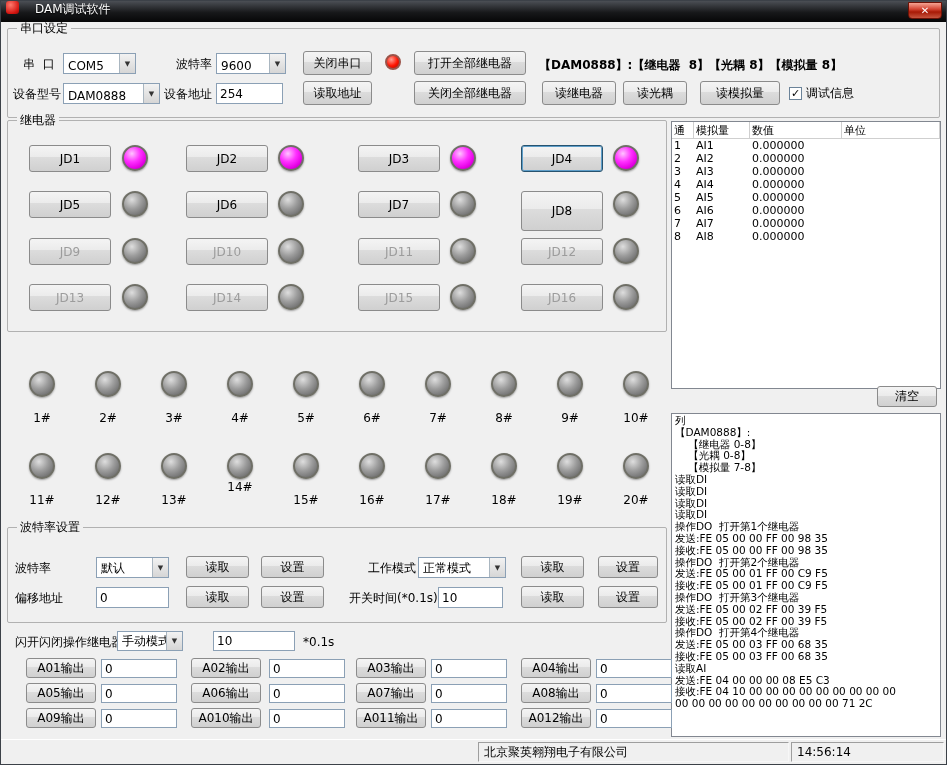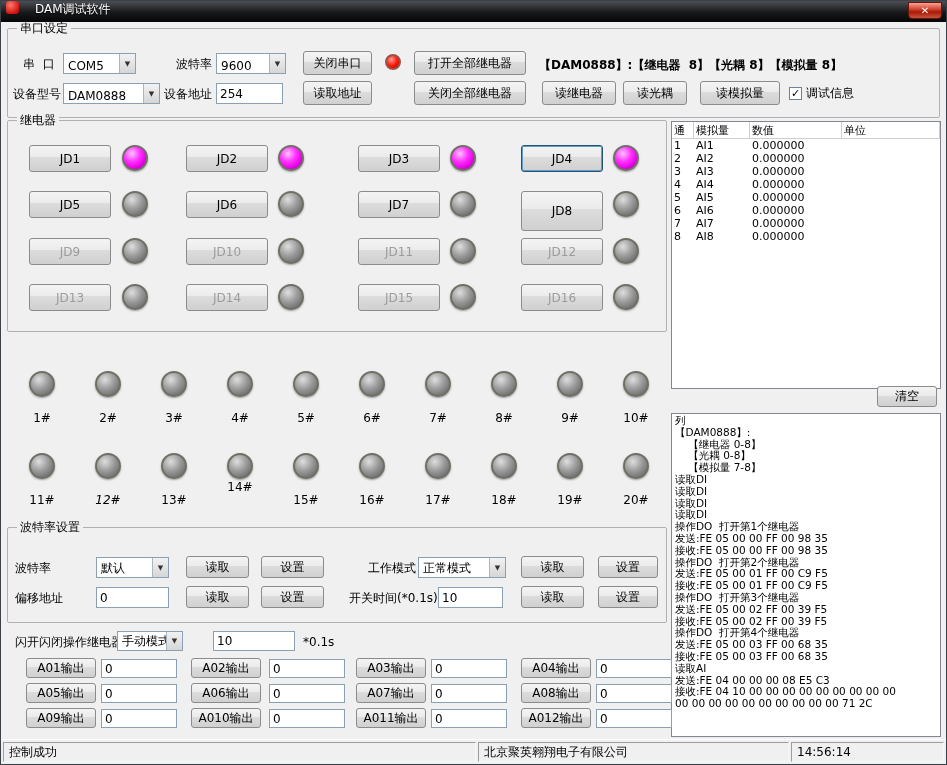--- a/index.html
+++ b/index.html
@@ -209,23 +209,20 @@
       <div class="log-line">操作DO  打开第4个继电器</div>
       <div class="log-line">发送:FE 05 00 03 FF 00 68 35</div>
       <div class="log-line">接收:FE 05 00 03 FF 00 68 35</div>
       <div class="log-line">读取AI</div>
       <div class="log-line">发送:FE 04 00 00 00 08 E5 C3</div>
       <div class="log-line">接收:FE 04 10 00 00 00 00 00 00 00 00 00</div>
       <div class="log-line">00 00 00 00 00 00 00 00 00 00 71 2C</div>
     </div>
 
   <div class="statusbar">
-    <div class="spanel" style="left:2px;width:473px">
-      <span>控制成功</span>
-    </div>
     <div class="spanel" style="left:477px;width:311px">
       <span>北京聚英翱翔电子有限公司</span>
     </div>
     <div class="spanel" style="left:790px;width:153px">
       <span>14:56:14</span>
     </div>
   </div>
 
 <div class="btn" style="left: 28px; top: 144px; width: 82px; height: 27px;">JD1</div>
     <div class="light on" style="left: 121px; top: 144px;"></div>
@@ -275,21 +272,21 @@
     <div class="opto-label" style="left: 416px; top: 410px;">7#</div>
     <div class="light off" style="left: 490px; top: 370px;"></div>
     <div class="opto-label" style="left: 482px; top: 410px;">8#</div>
     <div class="light off" style="left: 556px; top: 370px;"></div>
     <div class="opto-label" style="left: 548px; top: 410px;">9#</div>
     <div class="light off" style="left: 622px; top: 370px;"></div>
     <div class="opto-label" style="left: 614px; top: 410px;">10#</div>
     <div class="light off" style="left: 28px; top: 452px;"></div>
     <div class="opto-label" style="left: 20px; top: 492px;">11#</div>
     <div class="light off" style="left: 94px; top: 452px;"></div>
-    <div class="opto-label" style="left: 86px; top: 492px; font-style: italic;">12#</div>
+    <div class="opto-label" style="left: 86px; top: 492px;">12#</div>
     <div class="light off" style="left: 160px; top: 452px;"></div>
     <div class="opto-label" style="left: 152px; top: 492px;">13#</div>
     <div class="light off" style="left: 226px; top: 452px;"></div>
     <div class="opto-label" style="left: 218px; top: 479px;">14#</div>
     <div class="light off" style="left: 292px; top: 452px;"></div>
     <div class="opto-label" style="left: 284px; top: 492px;">15#</div>
     <div class="light off" style="left: 358px; top: 452px;"></div>
     <div class="opto-label" style="left: 350px; top: 492px;">16#</div>
     <div class="light off" style="left: 424px; top: 452px;"></div>
     <div class="opto-label" style="left: 416px; top: 492px;">17#</div>

